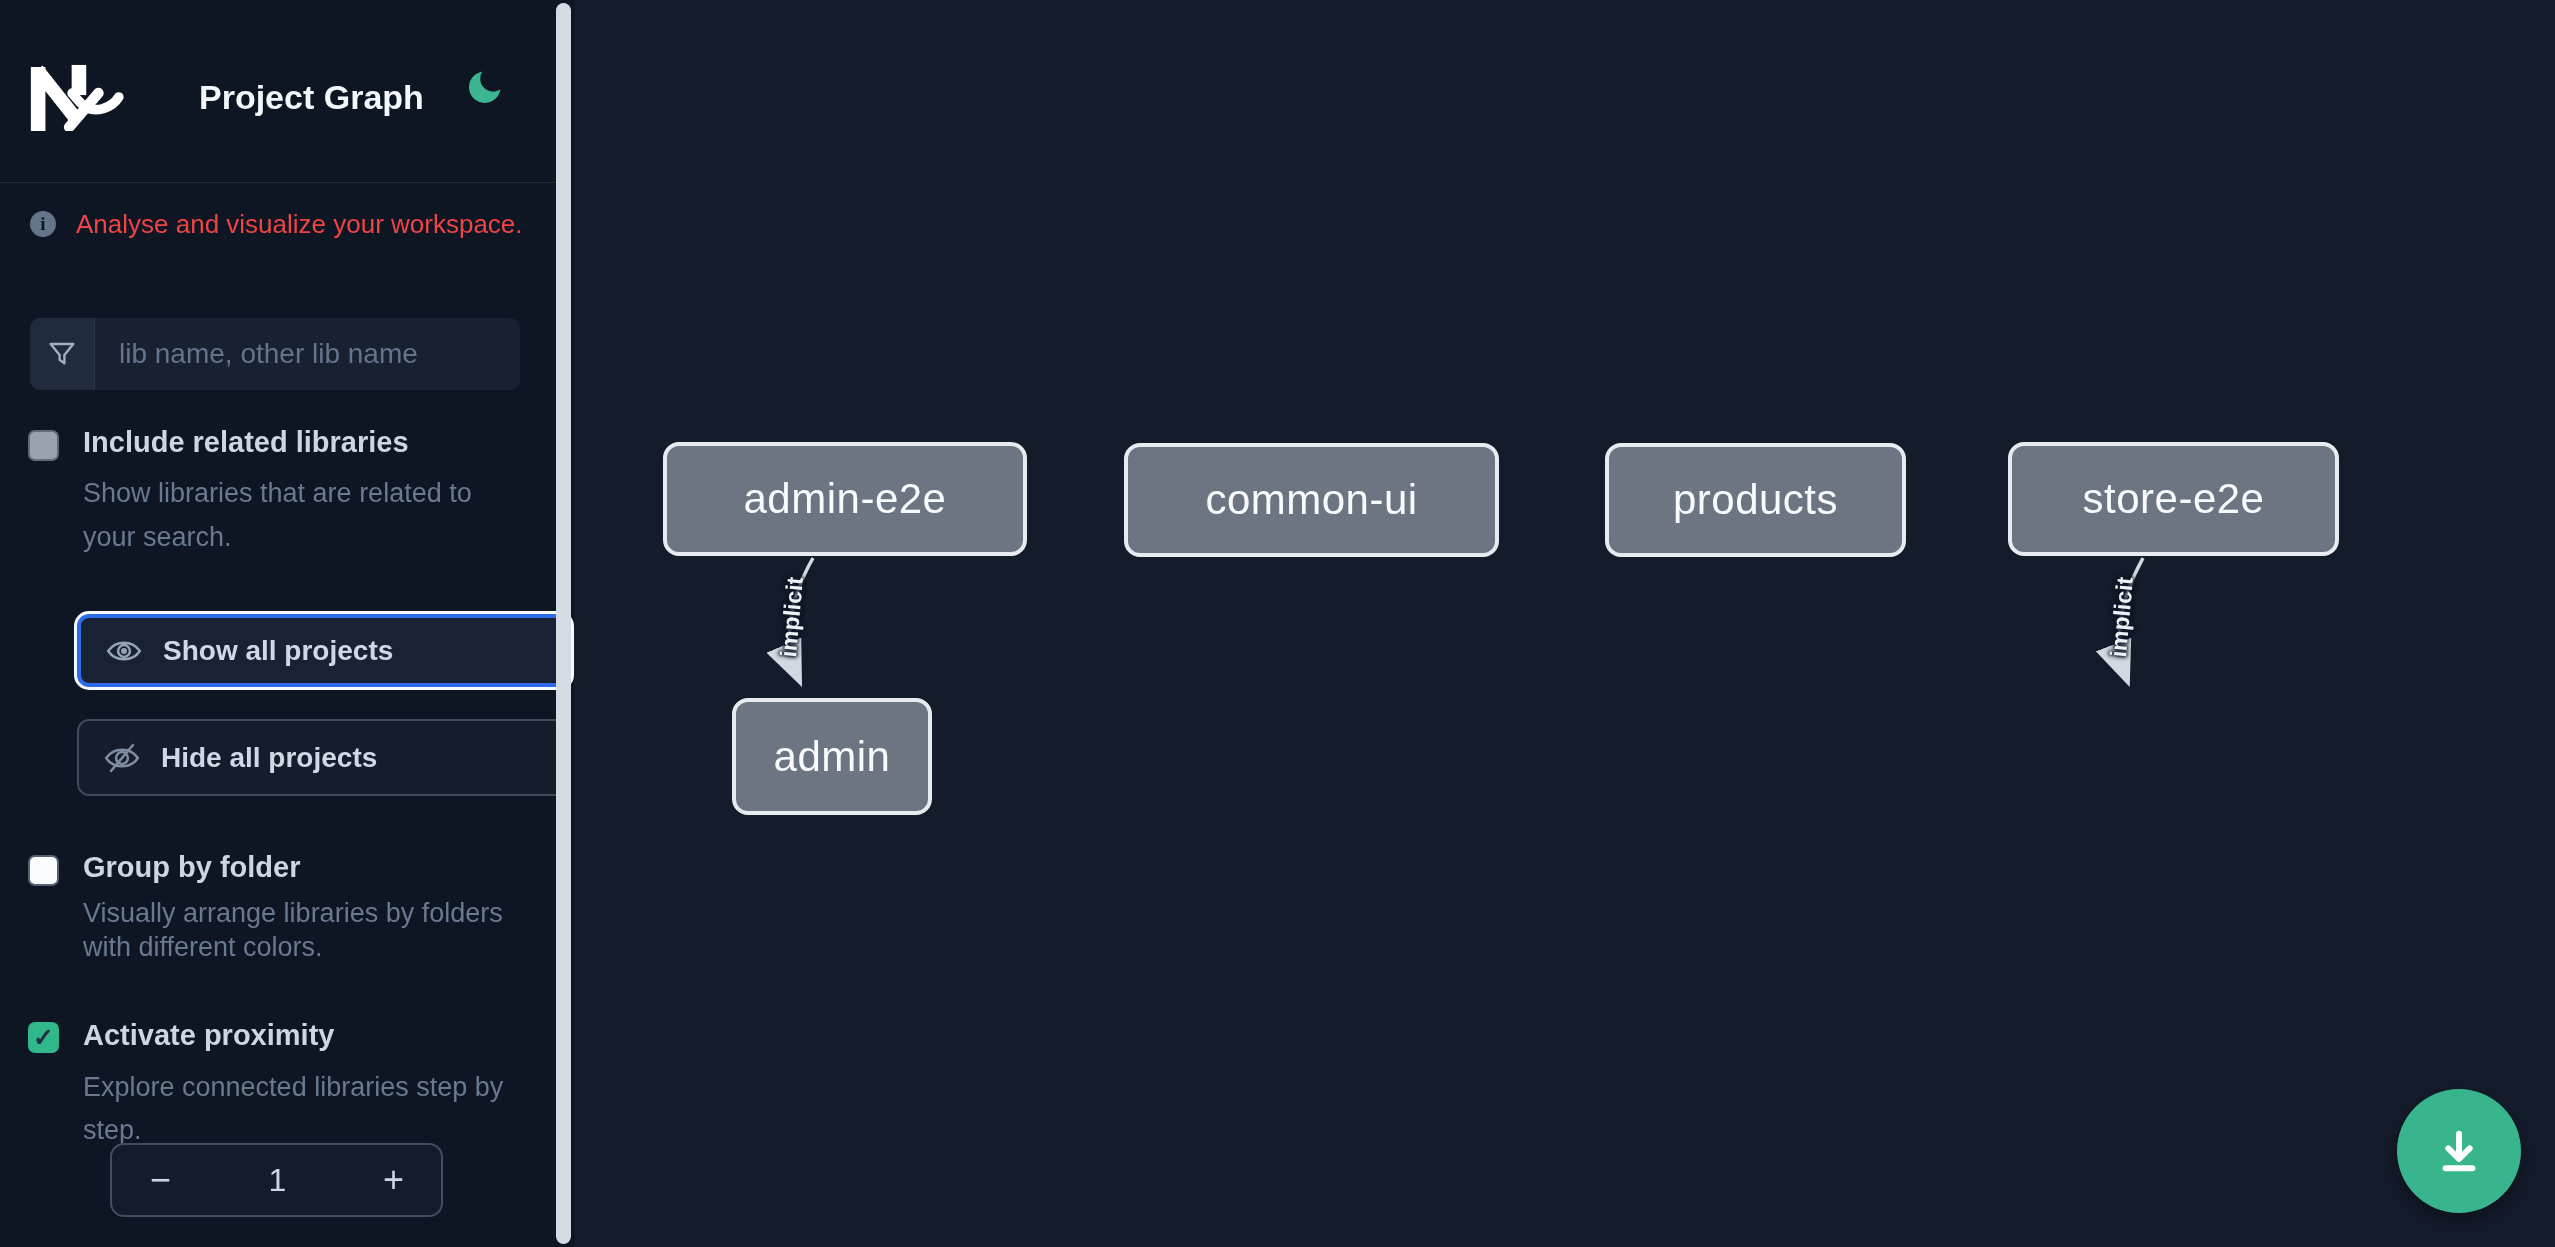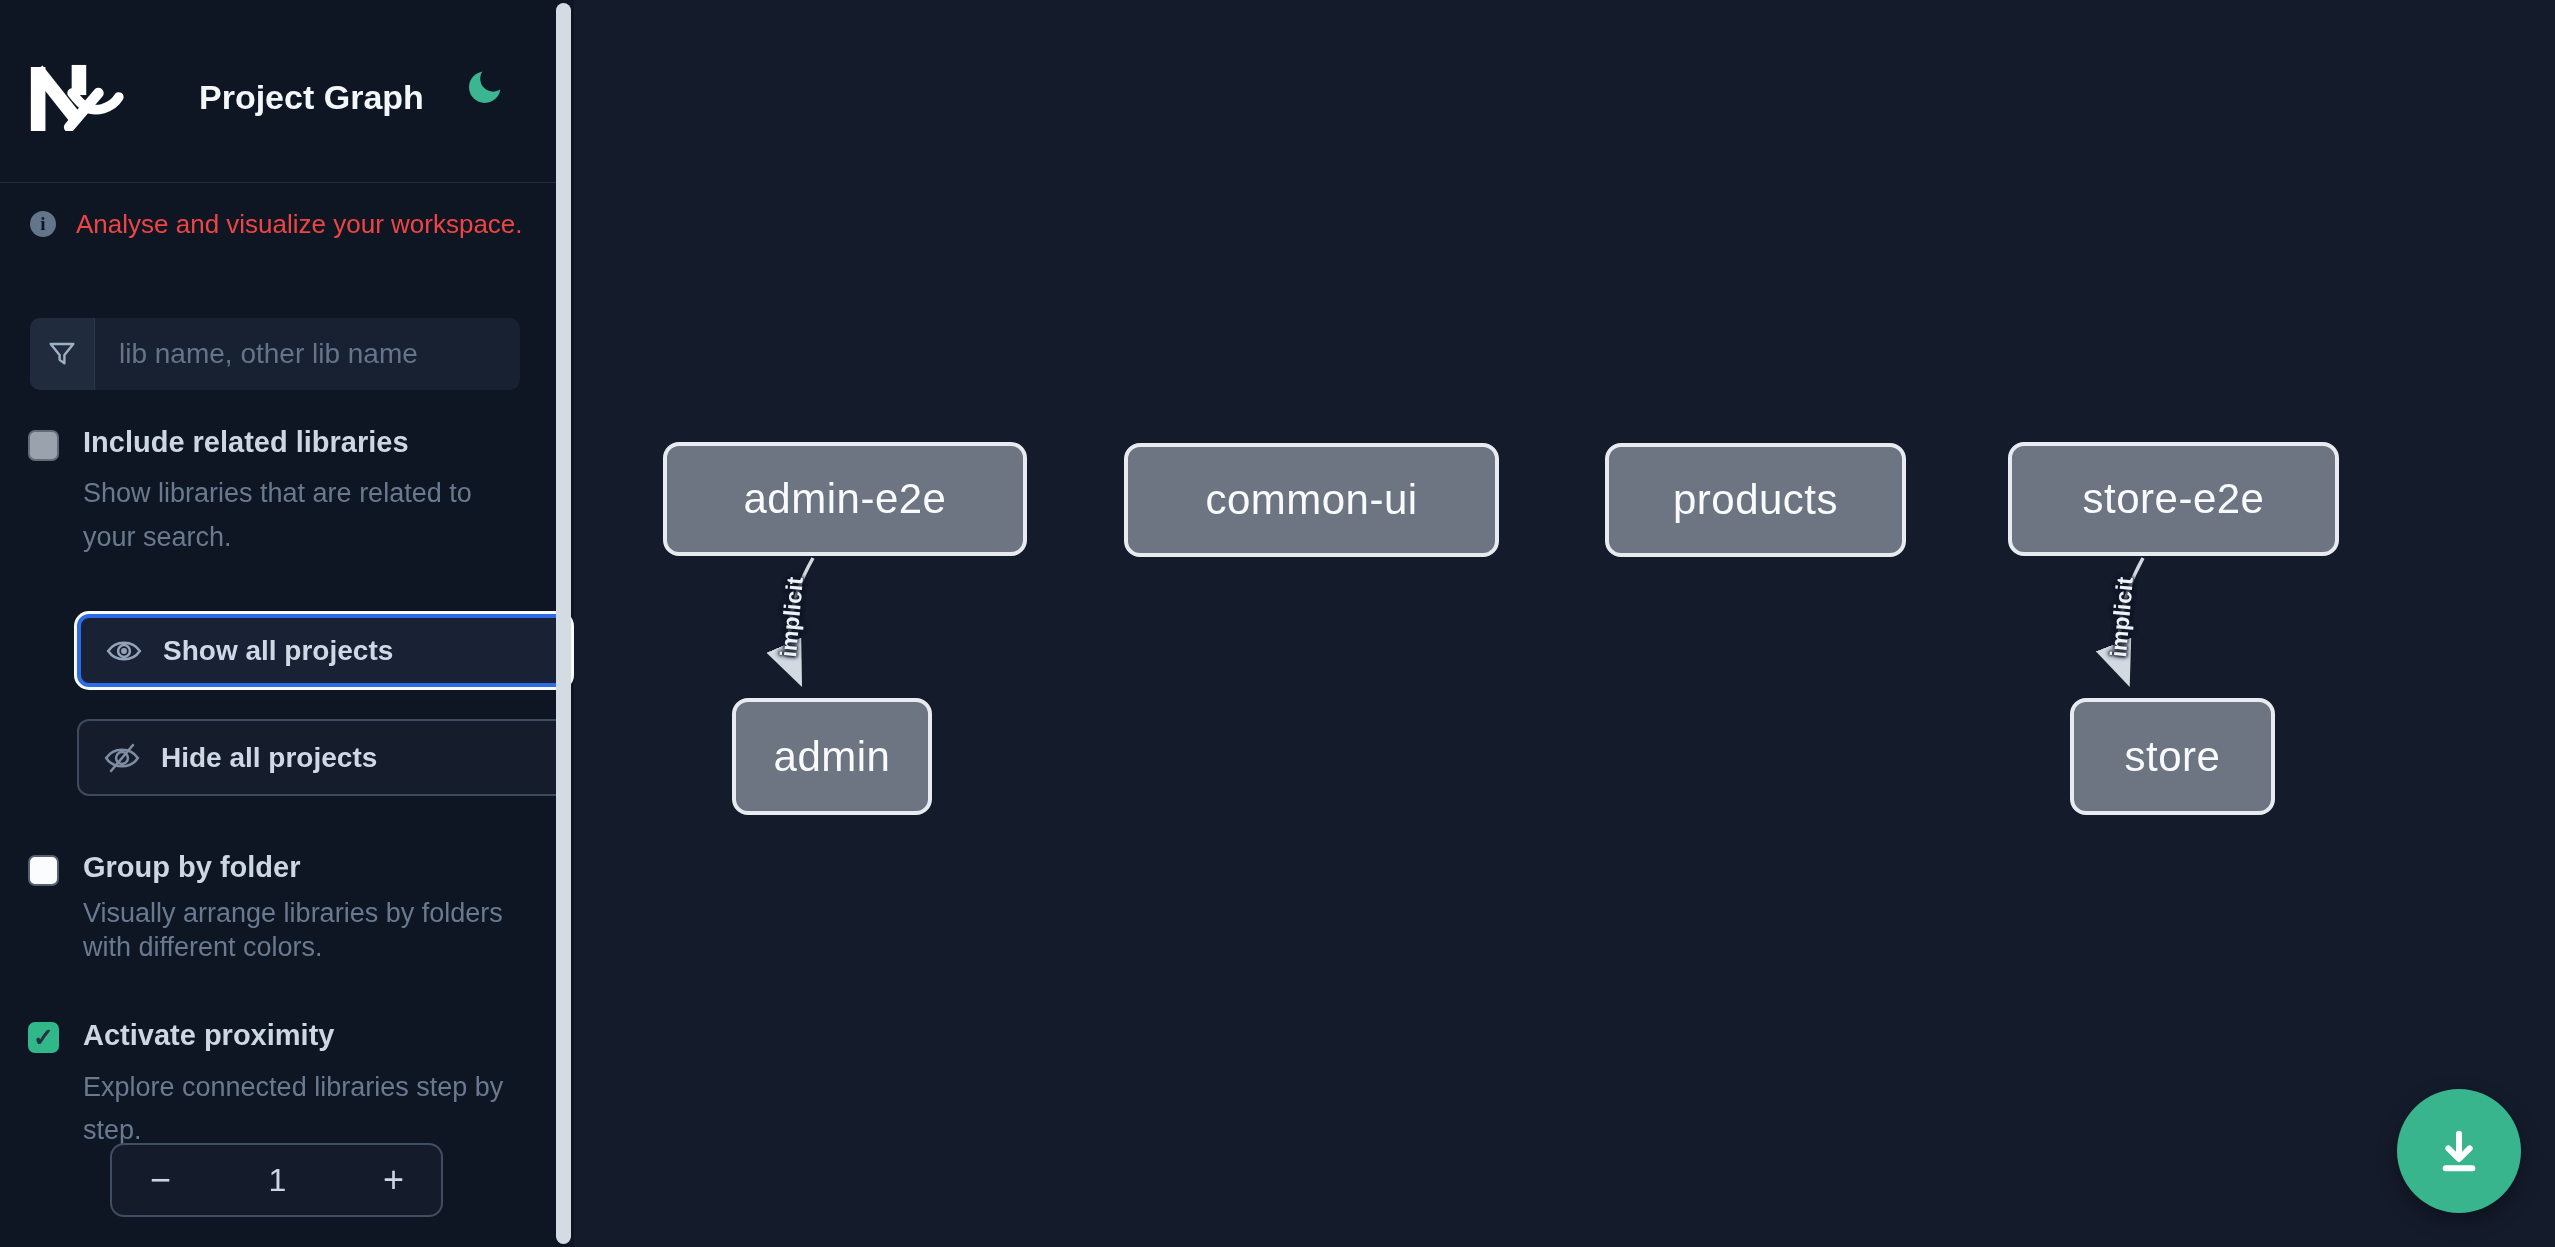--- a/index.html
+++ b/index.html
@@ -93,21 +93,20 @@
       </defs>
       <path d="M 813 558 Q 775 625 799 680" fill="none" stroke="#d3d9e0" stroke-width="3.5" marker-end="url(#arrow)"></path>
       <path d="M 2143 558 Q 2106 625 2127 680" fill="none" stroke="#d3d9e0" stroke-width="3.5" marker-end="url(#arrow)"></path>
     </svg>
 
     <div class="node n1">admin-e2e</div>
     <div class="node n2">common-ui</div>
     <div class="node n3">products</div>
     <div class="node n4">store-e2e</div>
     <div class="node n5">admin</div>
-    <div class="node n6">store</div>
 
     <span class="edge-label el1">implicit</span>
     <span class="edge-label el2">implicit</span>
 
     <button class="fab">
       <svg width="64" height="64" viewBox="0 0 48 48">
         <g stroke="#ffffff" stroke-width="4.5" fill="none" stroke-linecap="round" stroke-linejoin="round">
           <path d="M24 11 V29"></path>
           <path d="M16 22 L24 30 L32 22"></path>
           <path d="M14 37 H34"></path>

